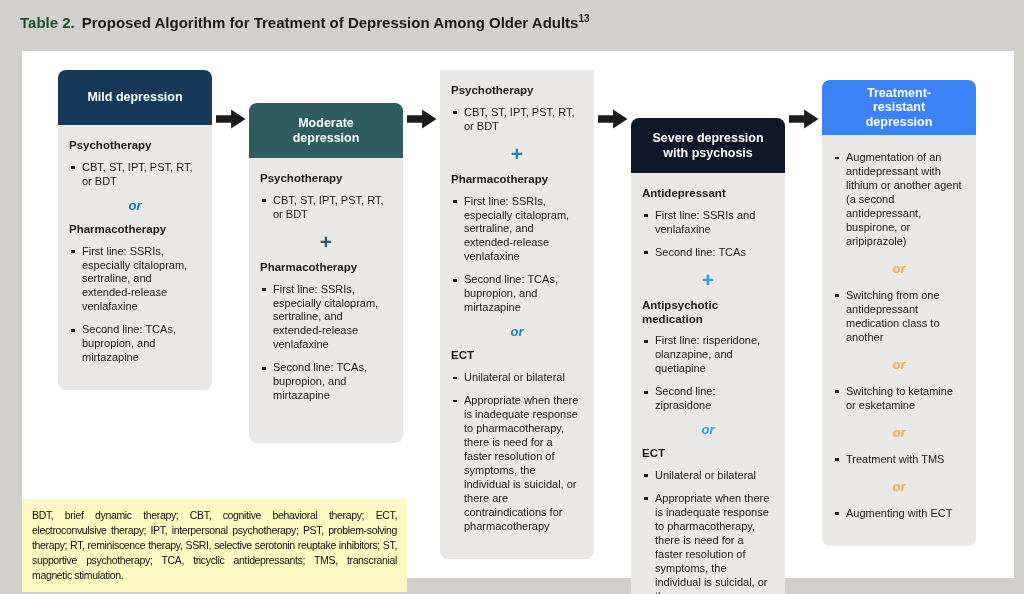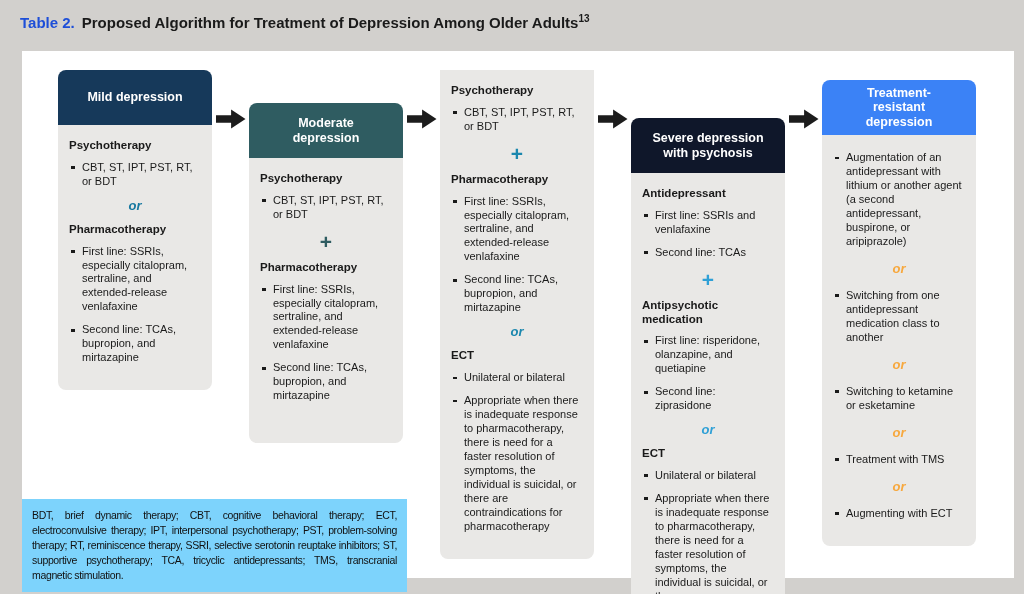--- a/index.html
+++ b/index.html
@@ -23,30 +23,30 @@
   .col-4 .col-body{min-height:353px;padding-top:16px;}
   .sec-heading{font-weight:bold;font-size:11.5px;line-height:1.2;margin:2px 0 8px;}
   .bullet{position:relative;padding-left:13px;margin:0 0 9px;line-height:1.27;}
   .bullet::before{content:"";position:absolute;left:2px;top:5.5px;width:4px;height:2.8px;background:#1a1a1a;}
   .or{font-style:italic;font-weight:bold;text-align:center;font-size:13px;margin:9px 0 10px;}
   .col-4 .or{margin:12px 0 13px;}
   .plus{font-weight:bold;text-align:center;font-size:21px;line-height:1;margin:5px 0 9px;}
   .arrow-gap{width:37px;flex:0 0 37px;display:flex;justify-content:center;}
   .arrow{margin-top:37px;width:30px;height:24px;background:#1c1c1c;
          clip-path:polygon(0 34%,52% 34%,52% 10%,100% 50%,52% 90%,52% 66%,0 66%);}
-  .footnote{position:absolute;left:0;top:448px;width:385px;min-height:78px;background:#7dd3fc;
+  .footnote{position:absolute;left:0;top:448px;width:385px;min-height:78px;background:#fef9c3;
             padding:9px 10px;box-sizing:border-box;font-size:10.5px;letter-spacing:-0.35px;
             line-height:1.42;text-align:justify;color:#111111;}
 </style>
 </head>
 <body>
 
 <div class="page">
   <div class="title-row">
-    <span class="table-label" style="color: #1d4ed8;">Table 2.</span><span>Proposed Algorithm for Treatment of Depression Among Older Adults</span><sup class="title-sup">13</sup>
+    <span class="table-label" style="color: #14532d;">Table 2.</span><span>Proposed Algorithm for Treatment of Depression Among Older Adults</span><sup class="title-sup">13</sup>
   </div>
 
   <div class="panel">
     <div class="cols">
         <div class="column col-0">
           <div class="col-header" style="background: rgb(22, 57, 90);">Mild depression</div>
           <div class="col-body">
             <div class="sec-heading">Psychotherapy</div>
             <div class="bullet">CBT, ST, IPT, PST, RT, or BDT</div>
             <div class="or" style="color: rgb(23, 120, 160);">or</div>

